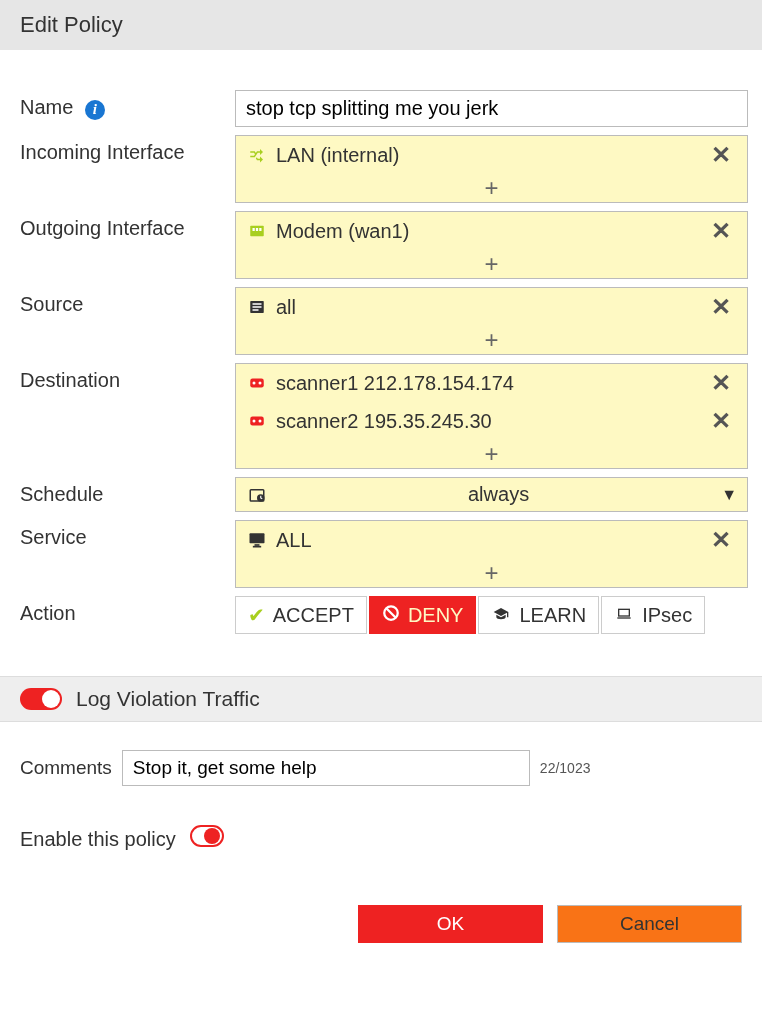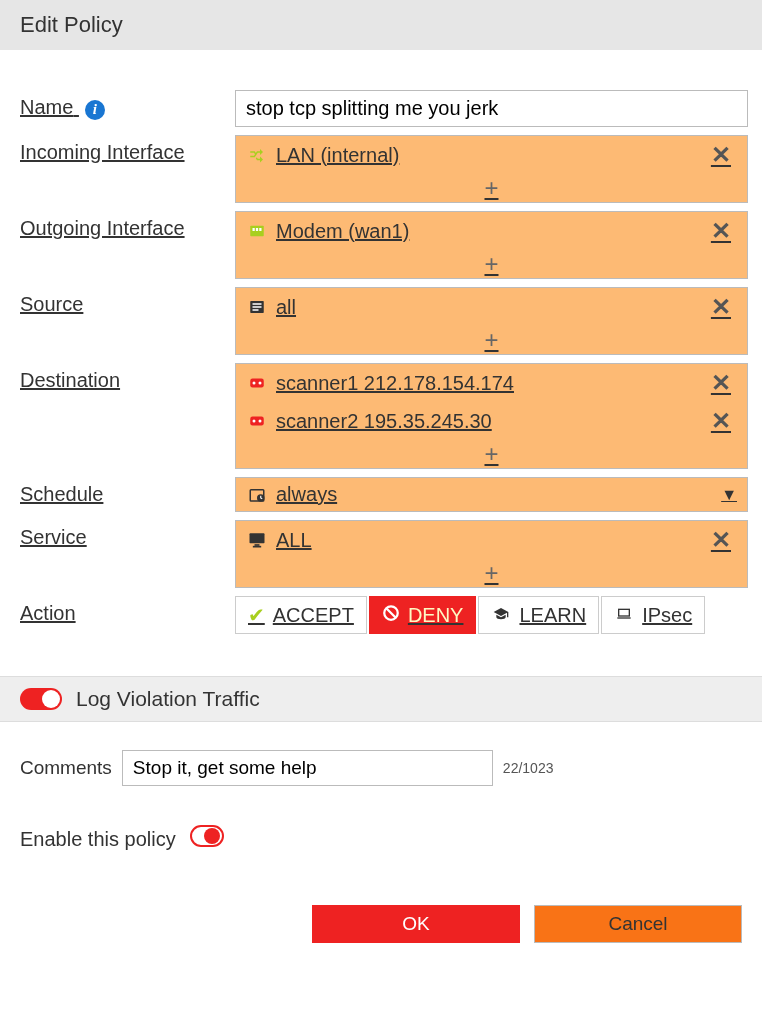--- a/index.html
+++ b/index.html
@@ -1,41 +1,41 @@
 <!DOCTYPE html>
 <html><head>
   <meta charset="utf-8">
   <style>
     * { margin:0; padding:0; box-sizing:border-box; font-family:"Segoe UI",Arial,sans-serif; }
     body { background:#fff; width:762px; color:#333; font-size:19px; }
 
     .header { background:#e6e6e6; padding:12px 20px; font-size:22px; }
 
     .form { padding:40px 14px 10px 20px; }
-    .row { display:flex; align-items:flex-start; margin-bottom:8px;text-decoration:underline; }
+    .row { display:flex; align-items:flex-start; margin-bottom:8px; }
     .label { width:215px; padding-top:6px; font-size:20px; }
     .field { flex:1; }
 
     .info-icon { display:inline-flex; width:20px; height:20px; border-radius:50%;
       background:#1976d2; color:#fff; font-weight:bold; justify-content:center;
       align-items:center; font-size:15px; margin-left:6px; font-style:italic; font-family:Georgia,serif; }
 
     input.text {
       width:100%; border:1px solid #bbb; padding:6px 10px; font-size:20px; background:#fff;
     }
 
-    .box { border:1px solid #bbb; background:#fdba74; }
+    .box { border:1px solid #bbb; background:#fef9c3; }
     .item { display:flex; align-items:center; padding:5px 10px; position:relative; }
     .item-icon { width:22px; height:20px; display:flex; align-items:center; justify-content:center; margin-right:8px; }
     .item-text { flex:1; font-size:20px; }
     .remove-x { color:#555; font-size:24px; font-weight:bold; padding:0 6px; cursor:pointer; }
     .add-row { text-align:center; padding:4px 0; color:#666; font-size:24px; line-height:20px; }
 
     .svc-icon svg { width:20px; height:20px; }
-    .schedule-box { display:flex; align-items:center; padding:5px 10px; }
+    .schedule-box { display:flex; align-items:center; padding:5px 10px;text-align:center; }
     .dropdown-caret { font-size:16px; }
 
     .actions { display:flex; gap:2px; }
     .action-btn {
       border:1px solid #ccc; background:#fff; padding:6px 12px; display:flex;
       align-items:center; gap:8px; font-size:20px; cursor:pointer;
     }
     .action-btn.active { background:#ee2222; color:#fef9c3; border-color:#ee2222; }
 
     .toggle-section {
@@ -45,27 +45,27 @@
     .toggle { width:42px; height:22px; border-radius:11px; position:relative; cursor:pointer; }
     .toggle.on { background:#ee2222; }
     .toggle .knob {
       position:absolute; top:2px; width:18px; height:18px; border-radius:50%; background:#fff;
     }
     .toggle.on .knob { right:2px; }
     .toggle.on2 { background:#fff; border:2px solid #ee2222; }
     .toggle.on2 .knob { background:#ee2222; right:2px; top:1px; width:16px; height:16px; }
 
     .comments-row { display:flex; align-items:center; gap:10px; padding:28px 20px 10px; }
-    .comments-row input { width:371px; border:1px solid #bbb; padding:6px 10px; font-size:19px; }
+    .comments-row input { width:408px; border:1px solid #bbb; padding:6px 10px; font-size:19px; }
     .char-count { font-size:14px; color:#555; }
 
     .enable-row { display:flex; align-items:center; gap:14px; padding:24px 20px 40px; }
 
     .footer { display:flex; justify-content:flex-end; gap:14px; padding:14px 20px 24px; }
-    .btn { width:208px; text-align:center; padding:7px 0; font-size:19px; border:1px solid #bbb; cursor:pointer; }
+    .btn { width:185px; text-align:center; padding:7px 0; font-size:19px; border:1px solid #bbb; cursor:pointer; }
     .btn.ok { background:#ee2222; color:#fff; border-color:#ee2222; }
     .btn.cancel { background:#f97316; }
 
     
     .ic-green{ color:#a8cf1f; }
     .ic-red{ color:#ee2222; }
   </style>
 </head>
 <body>
 

